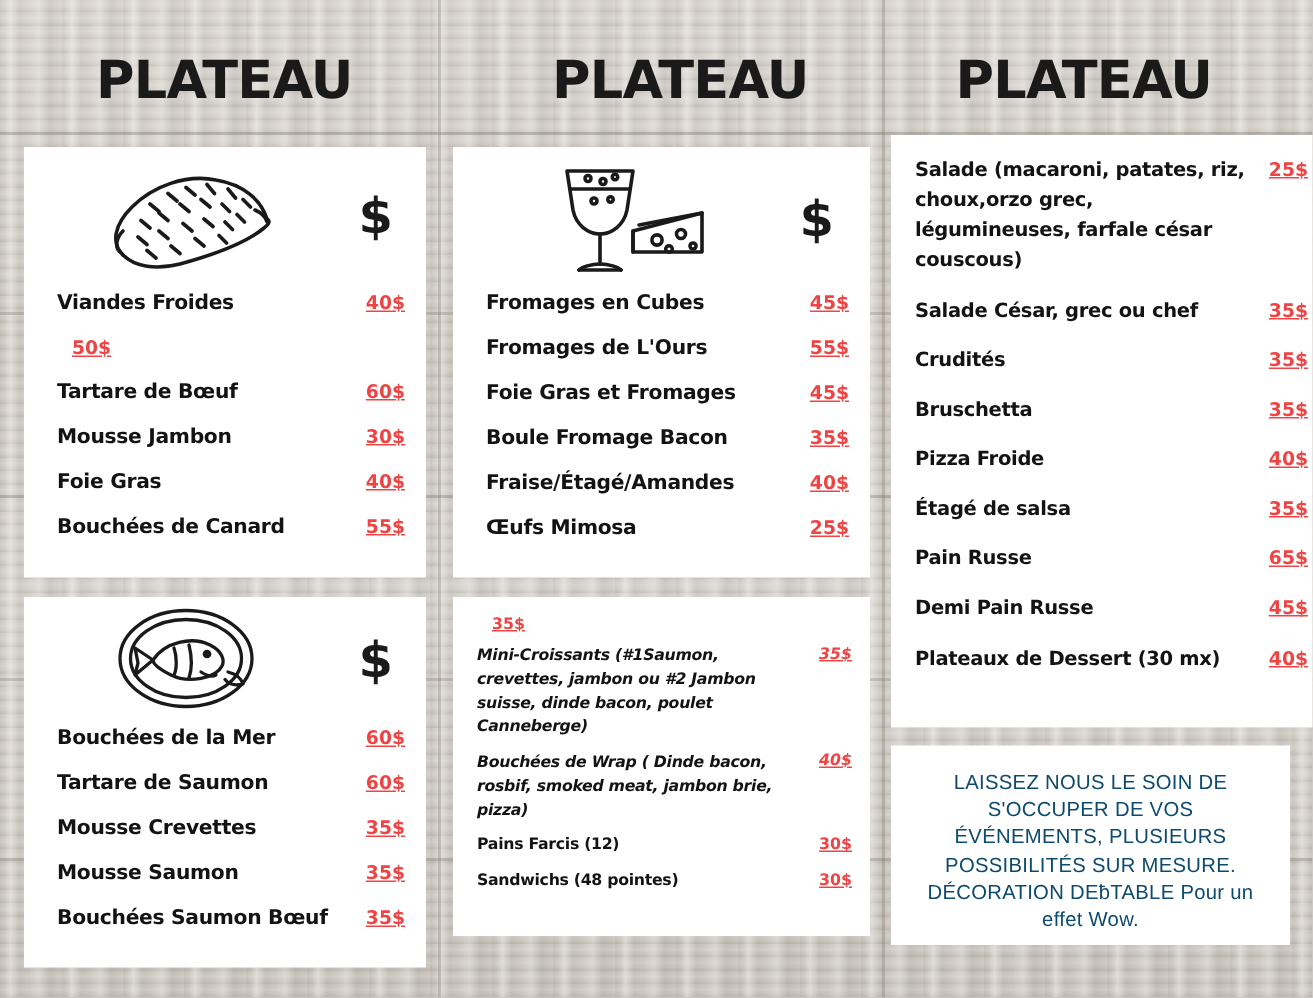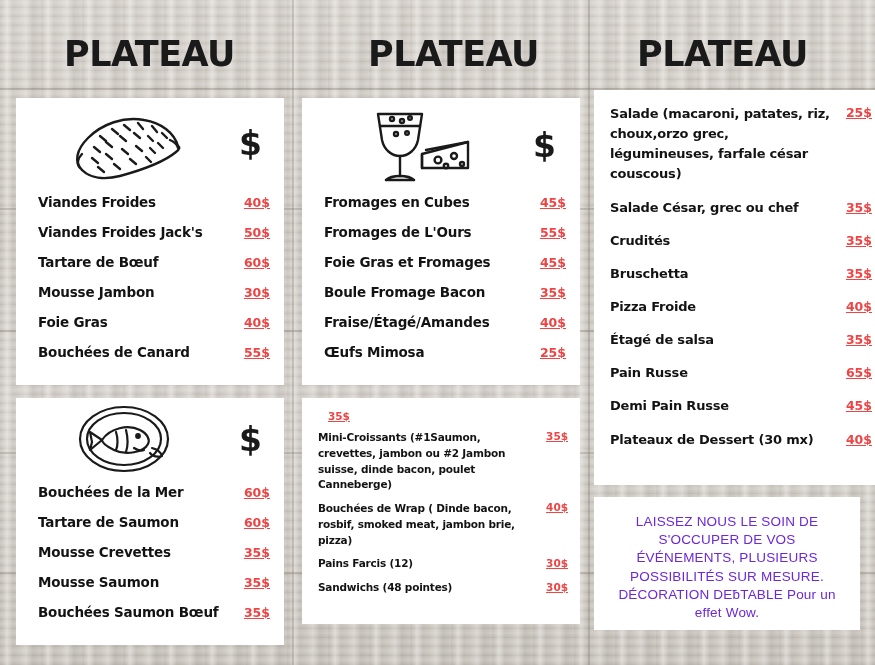--- a/index.html
+++ b/index.html
@@ -156,30 +156,30 @@
   #card-mini .menu-list {
     padding: 12px 12px 0 16px;
   }
   #card-mini .menu-row { margin-bottom: 8px; }
   #card-mini .menu-name {
     font-size: 10.5px;
     line-height: 1.5;
     font-weight: 700;
   }
   #card-mini .menu-price { font-size: 10.5px; }
-  #card-mini .menu-row.multiline { align-items: flex-start; }
+  #card-mini .menu-row.multiline { align-items: flex-start; font-style: italic; }
 
   
   .note {
     padding: 16px 14px;
     text-align: center;
     font-family: "Liberation Sans", sans-serif;
     font-size: 13.5px;
     line-height: 1.35;
-    color: #6d28d9;
+    color: #0c4a6e;
     letter-spacing: 0.2px;
   }
 </style>
 </head>
 <body>
 
 <div class="page">
 
   <div class="plank-line" style="top:88px;"></div>
   <div class="plank-line" style="top:208px;"></div>
@@ -212,21 +212,20 @@
         </svg>
       </div>
       <div class="dollar">$</div>
     </div>
     <div class="menu-list">
       <div class="menu-row">
         <span class="menu-name">Viandes Froides</span>
         <span class="menu-price">40$</span>
       </div>
       <div class="menu-row">
-        <span class="menu-name">Viandes Froides Jack's</span>
         <span class="menu-price">50$</span>
       </div>
       <div class="menu-row">
         <span class="menu-name">Tartare de Bœuf</span>
         <span class="menu-price">60$</span>
       </div>
       <div class="menu-row">
         <span class="menu-name">Mousse  Jambon</span>
         <span class="menu-price">30$</span>
       </div>

